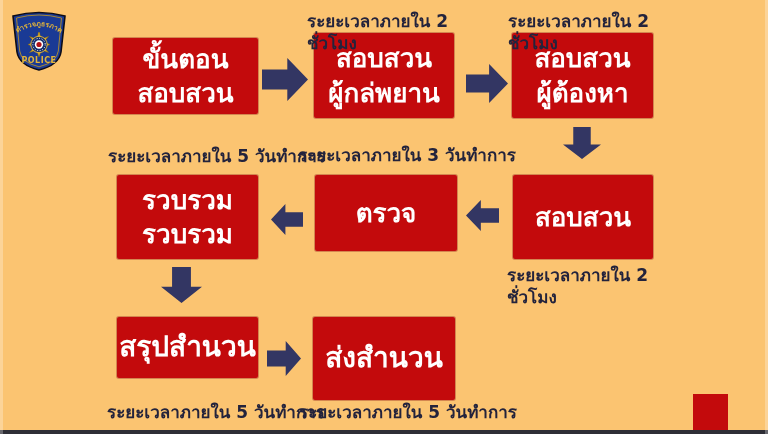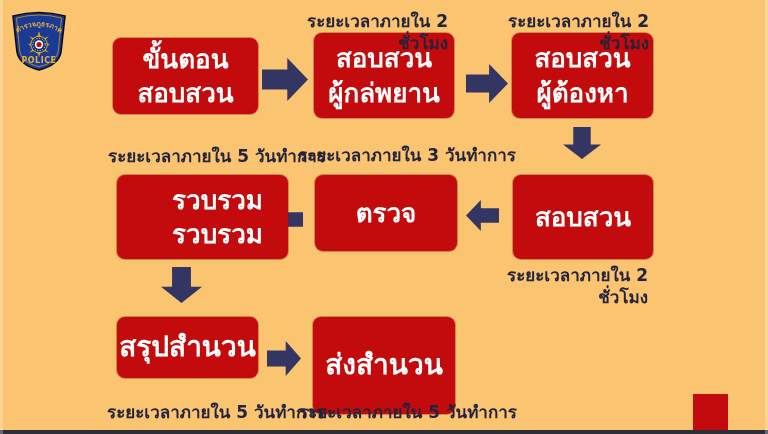--- a/index.html
+++ b/index.html
@@ -14,39 +14,39 @@
   #stage::before,#stage::after{
     content:"";position:absolute;top:0;bottom:0;width:3px;
     background:rgba(255,255,255,0.28);z-index:9;
   }
   #stage::before{left:0;}
   #stage::after{right:0;}
 
   .box{
     position:absolute;
     background:#C30A0C;
-    border-radius:8px;
+    border-radius:2px;
     color:#FFFFFF;
     display:flex;flex-direction:column;
     align-items:center;justify-content:center;
     text-align:right;
     font-weight:bold;
     z-index:2;
     box-shadow:0 0 0 1px rgba(140,20,20,0.35);
   }
   .box .box-line{display:block;line-height:1.32;}
 
   #box-steps    {left:113px;top:38px;width:145px;height:76px;font-size:26px;}
   #box-accuser  {left:314px;top:33px;width:140px;height:85px;font-size:26px;}
   #box-suspect  {left:512px;top:33px;width:141px;height:85px;font-size:26px;}
   #box-witness  {left:513px;top:175px;width:140px;height:84px;font-size:26px;}
   #box-evidence {left:315px;top:175px;width:142px;height:76px;font-size:26px;}
-  #box-documents{left:117px;top:175px;width:141px;height:84px;font-size:26px;padding-left:30px;}
+  #box-documents{left:117px;top:175px;width:141px;height:84px;font-size:26px;}
   #box-summary  {left:117px;top:317px;width:141px;height:61px;font-size:28px;}
-  #box-send     {left:313px;top:317px;width:142px;height:97px;font-size:28px;}
+  #box-send     {left:313px;top:317px;width:142px;height:83px;font-size:28px;}
 
   .arrow{position:absolute;background:#333663;z-index:1;}
   .arrow.right{clip-path:polygon(0% 27%,55% 27%,55% 0%,100% 50%,55% 100%,55% 73%,0% 73%);}
   .arrow.left {clip-path:polygon(100% 27%,45% 27%,45% 0%,0% 50%,45% 100%,45% 73%,100% 73%);}
   .arrow.down {clip-path:polygon(27% 0%,27% 55%,0% 55%,50% 100%,100% 55%,73% 55%,73% 0%);}
 
   #arrow-1{left:262px;top:58px;width:46px;height:43px;}
   #arrow-2{left:466px;top:64px;width:42px;height:39px;}
   #arrow-3{left:563px;top:127px;width:38px;height:32px;}
   #arrow-4{left:466px;top:200px;width:33px;height:31px;}
@@ -55,21 +55,20 @@
   #arrow-7{left:267px;top:341px;width:34px;height:35px;}
 
   .duration{
     position:absolute;
     color:#23233C;
     font-weight:bold;
     font-size:17px;
     line-height:1.28;
     z-index:3;
     white-space:nowrap;
-    text-align:right;
   }
   #duration-accuser {left:307px;top:11px;}
   #duration-suspect {left:508px;top:11px;}
   #duration-documents{left:108px;top:146px;}
   #duration-evidence {left:298px;top:145px;}
   #duration-witness  {left:507px;top:265px;}
   #duration-summary  {left:107px;top:402px;}
   #duration-send     {left:299px;top:402px;}
 
   #badge{position:absolute;left:10px;top:8px;width:58px;height:64px;z-index:4;}

